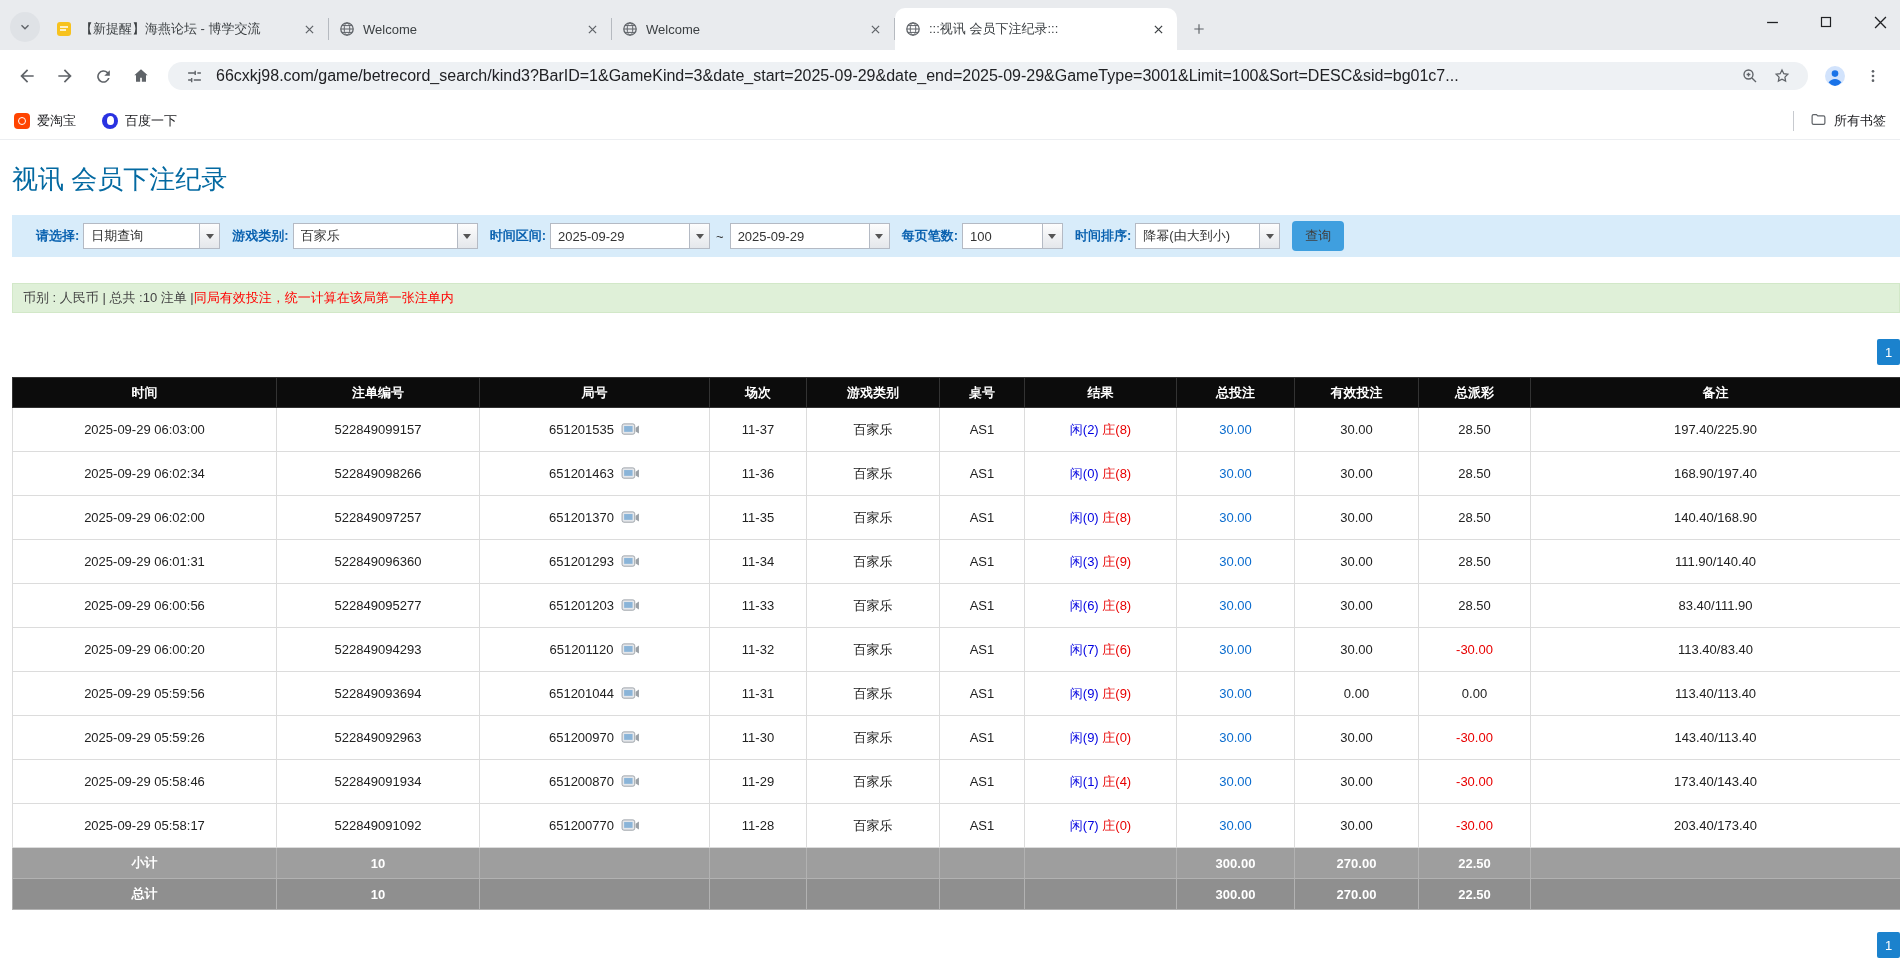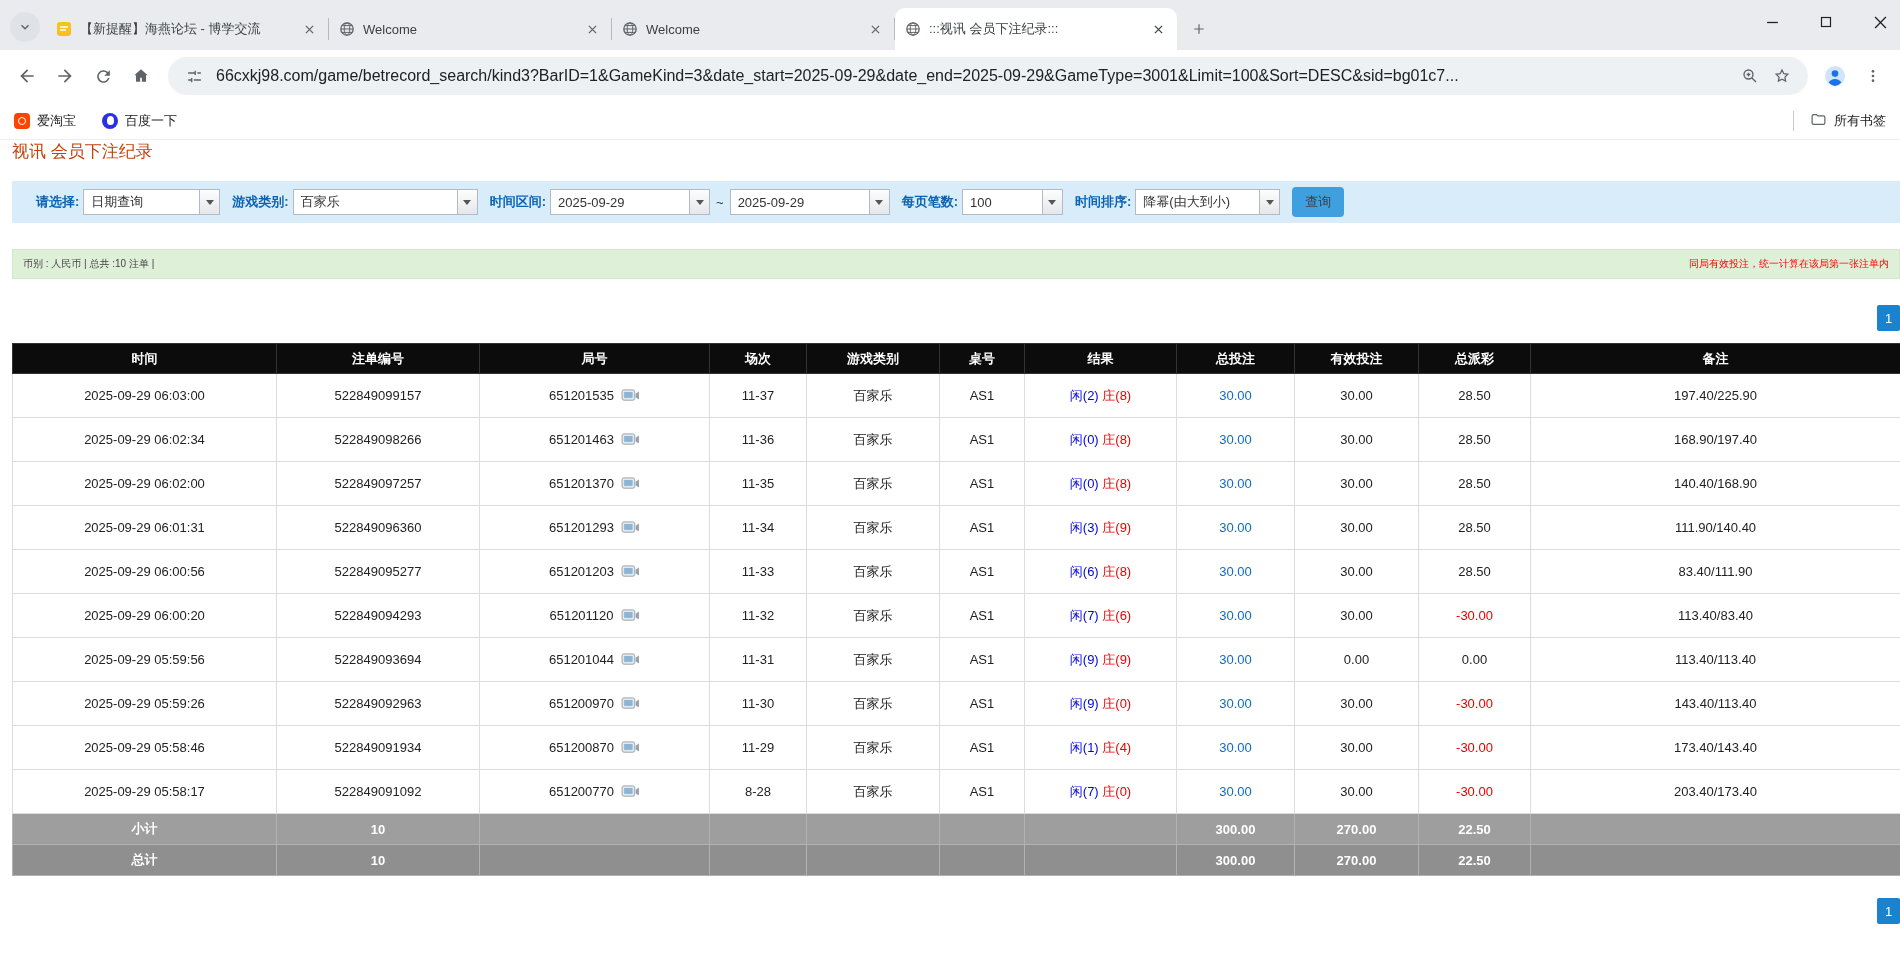--- a/index.html
+++ b/index.html
@@ -14,51 +14,51 @@
   .tab .favicon { width:16px; height:16px; flex:0 0 16px; display:flex; align-items:center; justify-content:center; }
   .tab .tab-title { flex:1; margin:0 8px; white-space:nowrap; overflow:hidden; text-overflow:ellipsis; }
   .tab .tab-close { width:18px; height:18px; border-radius:50%; display:flex; align-items:center; justify-content:center; }
   .tab-sep { width:1px; height:22px; background:#b6bac0; margin-bottom:10px; }
   .new-tab { width:28px; height:28px; margin:0 0 7px 8px; border-radius:50%; display:flex; align-items:center; justify-content:center; }
   .win-controls { position:absolute; top:0; right:10px; height:44px; display:flex; align-items:center; gap:34px; }
   .win-controls > div { width:20px; height:20px; display:flex; align-items:center; justify-content:center; cursor:pointer; }
 
   .navbar { height:52px; background:#fff; display:flex; align-items:center; padding:0 8px; }
   .nav-btn { width:38px; height:38px; border-radius:50%; display:flex; align-items:center; justify-content:center; flex:0 0 auto; cursor:pointer; }
-  .addressbar { flex:1; height:38px; background:#eef1f4; border-radius:19px; display:flex; align-items:center; padding:0 14px; margin:0 8px; min-width:0; }
+  .addressbar { flex:1; height:28px; background:#eef1f4; border-radius:19px; display:flex; align-items:center; padding:0 14px; margin:0 8px; min-width:0; }
   .addressbar .url { flex:1; font-size:16px; color:#202124; white-space:nowrap; overflow:hidden; margin:0 10px; }
   .abar-icon { width:24px; height:24px; display:flex; align-items:center; justify-content:center; flex:0 0 auto; margin-left:8px; }
 
   .bookmarks { height:38px; background:#fff; border-bottom:1px solid #eceef1; display:flex; align-items:center; padding:0 14px; font-size:13px; color:#202124; }
   .bm { display:flex; align-items:center; gap:7px; margin-right:26px; cursor:pointer; white-space:nowrap; }
   .bm-ico { width:16px; height:16px; border-radius:4px; display:inline-flex; align-items:center; justify-content:center; }
   .bm-ico.taobao { background:#ff4400; }
   .bm-ico.taobao i { width:8px; height:8px; border:1.6px solid #fff; border-radius:50%; }
   .bm-ico.baidu { background:#2932e1; border-radius:50%; }
   .bm-ico.baidu i { width:7px; height:9px; background:#fff; border-radius:50% 50% 45% 45%; }
   .bm-right { margin-left:auto; display:flex; }
   .bm-sep { width:1px; height:20px; background:#c7cacf; margin-right:16px; }
   .bm-right .bm { margin-right:0; }
 
   
   .content { height:820px; padding-left:12px; overflow:hidden; position:relative; }
-  .page-title { font-size:17px; color:#c2410c; }
+  .page-title { margin-top:22px; font-size:26px; color:#0369a1; }
   .filterbar { margin-top:18px; width:1888px; height:42px; background:#d8ecfa; display:flex; align-items:center; padding:0 22px; font-size:13px; }
   .flabel { color:#0a62b0; font-weight:700; margin:0 4px 0 12px; white-space:nowrap; }
   .flabel.first { margin-left:2px; }
   .combo { height:26px; background:#fff; border:1px solid #b4bac4; display:flex; align-items:stretch; }
   .combo .combo-text { flex:1; display:flex; align-items:center; padding:0 7px; font-size:13px; color:#333; white-space:nowrap; overflow:hidden; }
   .combo .combo-arrow { width:20px; border-left:1px solid #b4bac4; background:linear-gradient(#fdfdfd,#e4e7eb); display:flex; align-items:center; justify-content:center; cursor:pointer; }
   .tri { width:0; height:0; border-left:4px solid transparent; border-right:4px solid transparent; border-top:5px solid #555; }
   .w-select { width:137px; } .w-game { width:185px; } .w-date { width:160px; }
   .w-size { width:101px; } .w-sort { width:145px; }
   .tilde { margin:0 6px; color:#333; }
   .btn-query { margin-left:12px; background:#3f9fdf; color:#404040; border:none; font-size:13px; padding:6px 13px; border-radius:4px; cursor:pointer; font-family:inherit; }
 
-  .summarybar { margin-top:26px; width:1888px; height:30px; background:#dff0d8; border:1px solid #d2e8c8; display:flex; align-items:center; justify-content:space-between; padding:0 10px; font-size:10px; }
+  .summarybar { margin-top:26px; width:1888px; height:30px; background:#dff0d8; border:1px solid #d2e8c8; display:flex; align-items:center; padding:0 10px; font-size:13px; }
   .sum-left { color:#444; }
   .sum-right { color:#ff0000; }
 
   .pager { width:1888px; display:flex; justify-content:flex-end; margin-top:26px; }
   .pager.bottom { margin-top:22px; }
   .page-btn { min-width:23px; height:26px; padding:0 4px; background:#1b82cd; color:#fff; font-size:13px; display:flex; align-items:center; justify-content:center; border-radius:2px; cursor:pointer; }
 
   table.bets { margin-top:12px; width:1888px; border-collapse:collapse; table-layout:fixed; font-size:13px; color:#222; text-align:center; }
   table.bets thead th { background:#0c0c0c; color:#fff; font-weight:700; height:30px; border:1px solid #333; }
   table.bets tbody td { height:44px; background:#fff; border:1px solid #dcdcdc; overflow:hidden; white-space:nowrap; }
@@ -619,21 +619,21 @@
         <span>651200770</span>
         <span class="round-icon">
           <svg width="19" height="15" viewBox="0 0 20 16">
                   <rect x="1" y="2" width="13.5" height="11" rx="2" fill="#e4e7eb" stroke="#9aa0a6"></rect>
                   <rect x="3.2" y="4.3" width="9" height="6.2" fill="#8ab4d8"></rect>
                   <path d="M15.5 6l3.5-2.3v8.6L15.5 10z" fill="#9aa0a6"></path>
                 </svg>
         </span>
       </span>
     </td>
-    <td>8-28</td>
+    <td>11-28</td>
     <td>百家乐</td>
     <td>AS1</td>
     <td>
       <span class="res-player">闲(7)</span>
       <span class="res-banker">庄(0)</span>
     </td>
     <td>
       <a class="bet-link">30.00</a>
     </td>
     <td>30.00</td>

